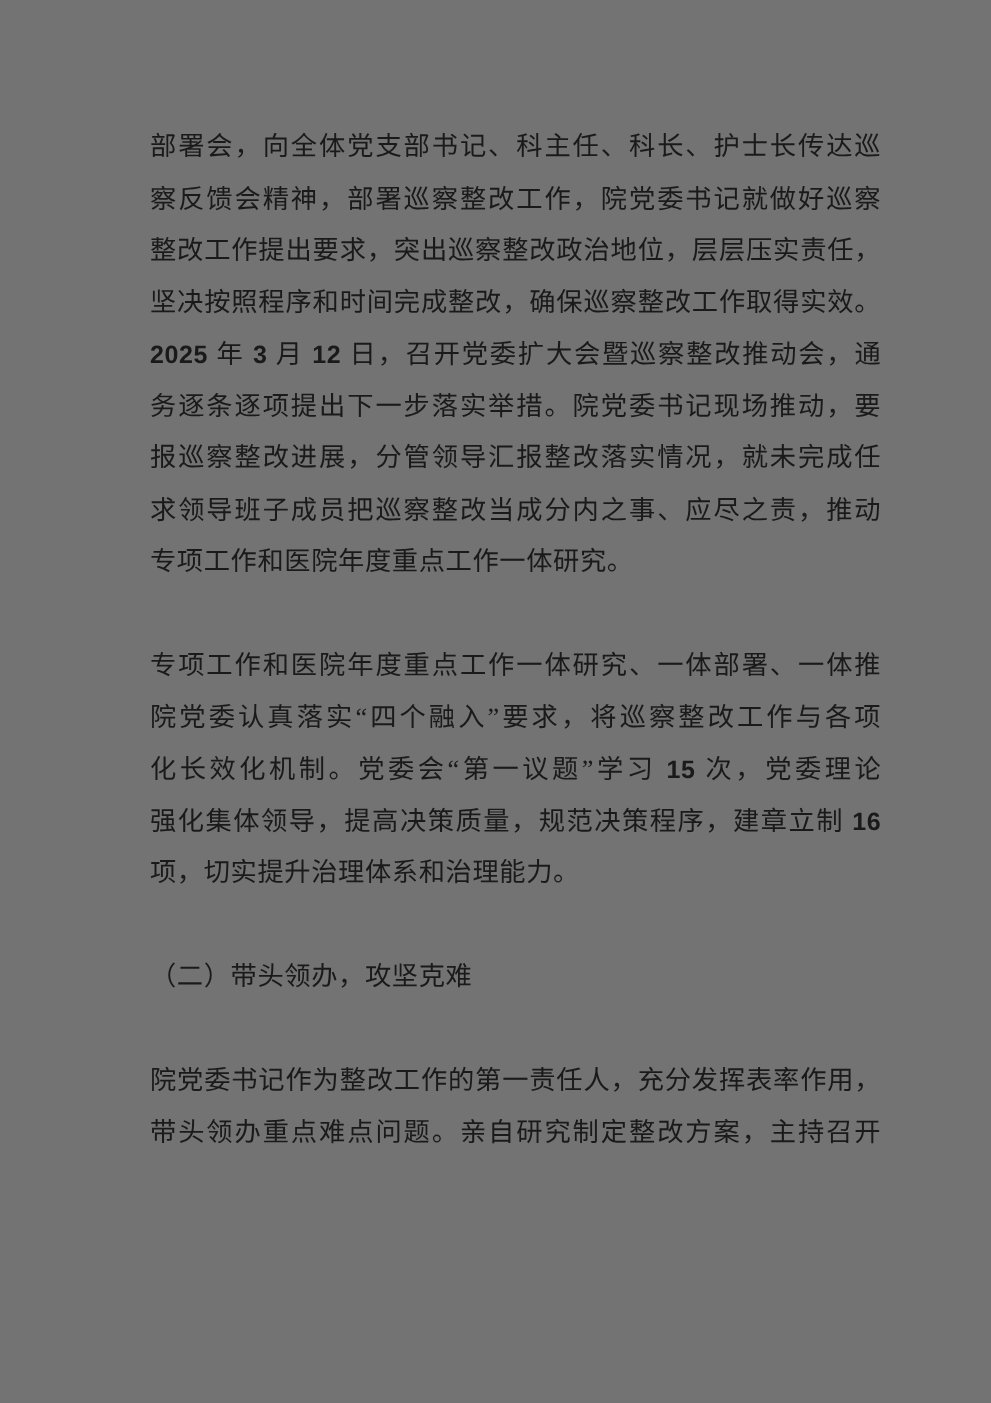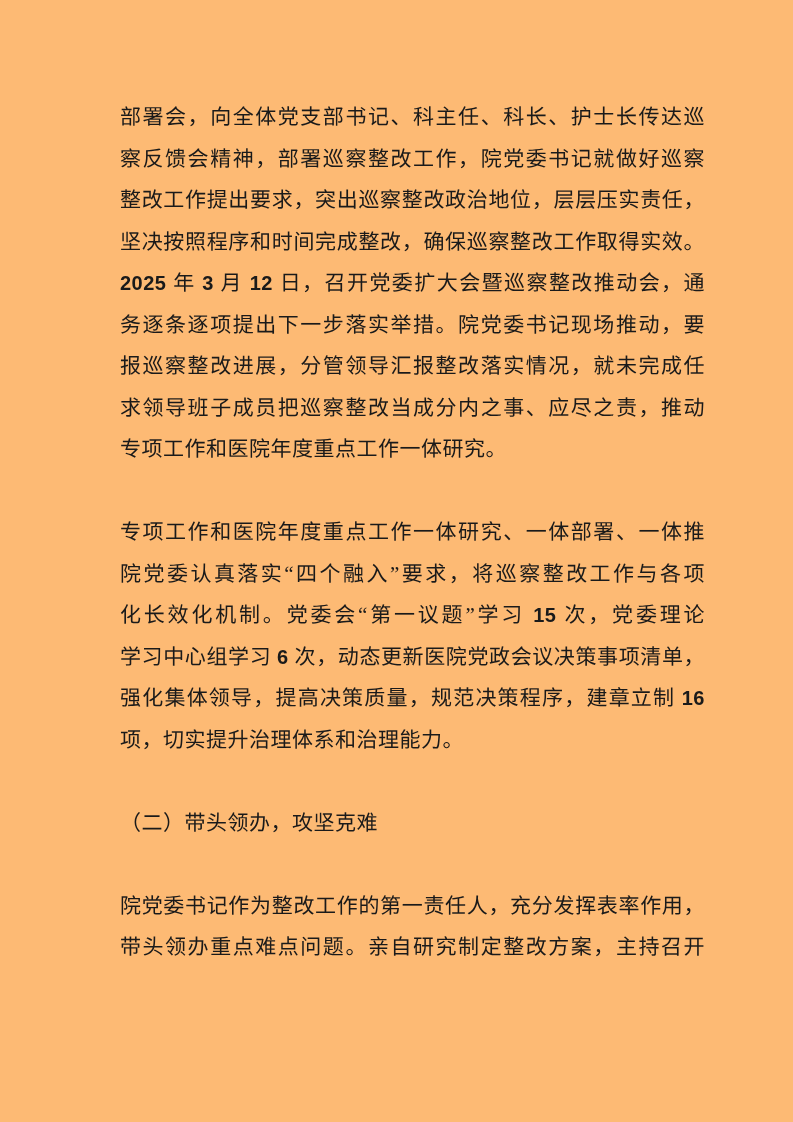--- a/index.html
+++ b/index.html
@@ -4,21 +4,21 @@
 <style>
   html, body {
     margin: 0;
     padding: 0;
     background: #ffffff;
   }
   .page {
     position: relative;
     width: 793px;
     height: 1122px;
-    background: #fdba74;
+    background: #737373;
     overflow: hidden;
     font-family: "Liberation Serif", serif;
     color: #1a1a1a;
   }
   .content {
     position: absolute;
     left: 120px;
     top: 97px;
     width: 585px;
   }
@@ -68,21 +68,20 @@
       <div class="line">务逐条逐项提出下一步落实举措。院党委书记现场推动，要</div>
       <div class="line">报巡察整改进展，分管领导汇报整改落实情况，就未完成任</div>
       <div class="line">求领导班子成员把巡察整改当成分内之事、应尽之责，推动</div>
       <div class="line last">专项工作和医院年度重点工作一体研究。</div>
     </div>
 
     <div class="block">
       <div class="line">专项工作和医院年度重点工作一体研究、一体部署、一体推</div>
       <div class="line">院党委认真落实“四个融入”要求，将巡察整改工作与各项</div>
       <div class="line">化长效化机制。党委会“第一议题”学习 <span class="num">15</span> 次，党委理论</div>
-      <div class="line">学习中心组学习 <span class="num">6</span> 次，动态更新医院党政会议决策事项清单，</div>
       <div class="line">强化集体领导，提高决策质量，规范决策程序，建章立制 <span class="num">16</span></div>
       <div class="line last">项，切实提升治理体系和治理能力。</div>
     </div>
 
     <div class="block">
       <div class="heading-line">（二）带头领办，攻坚克难</div>
     </div>
 
     <div class="block">
       <div class="line">院党委书记作为整改工作的第一责任人，充分发挥表率作用，</div>

